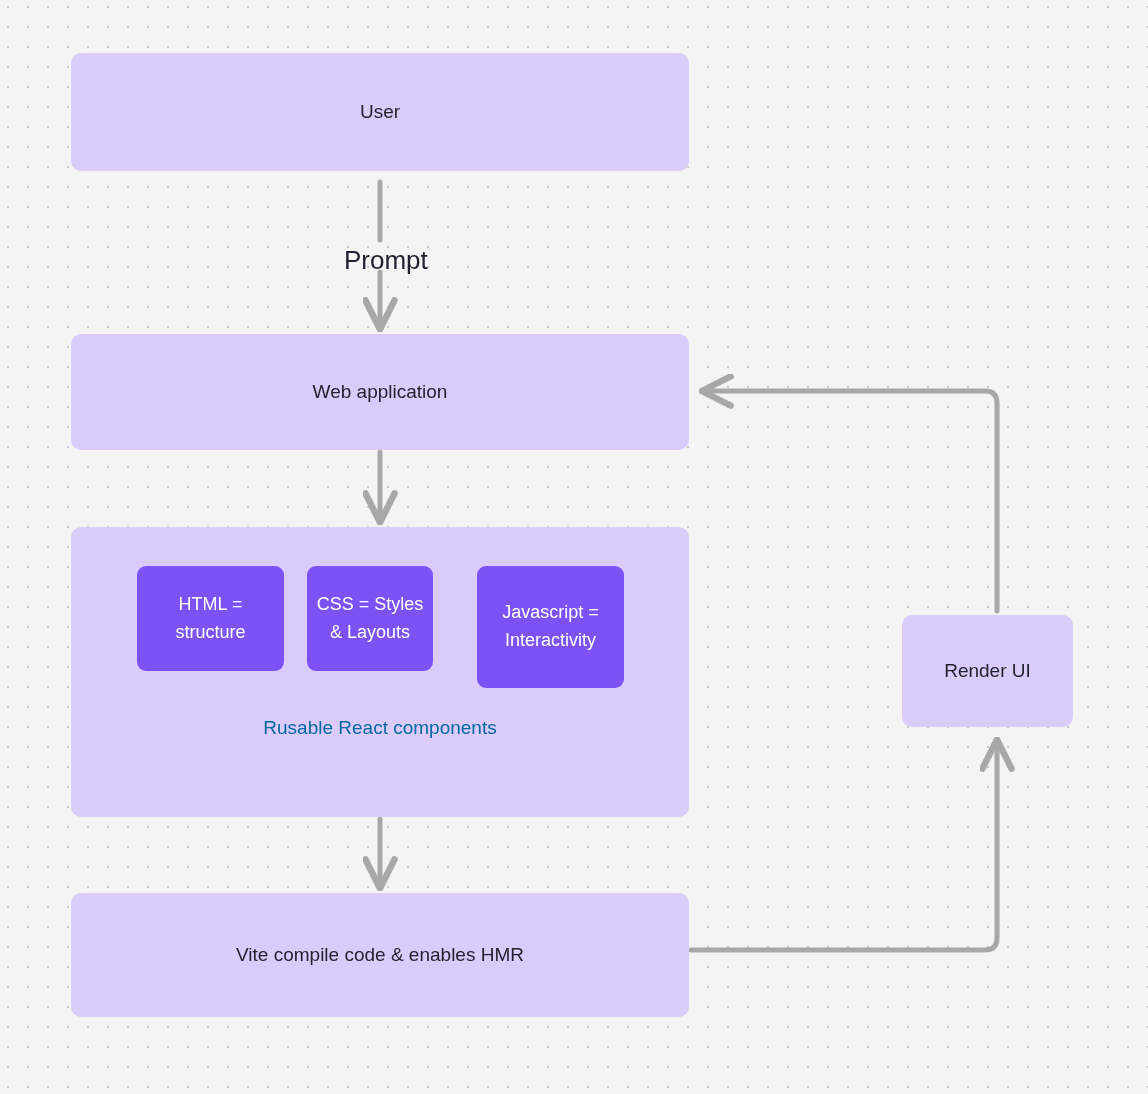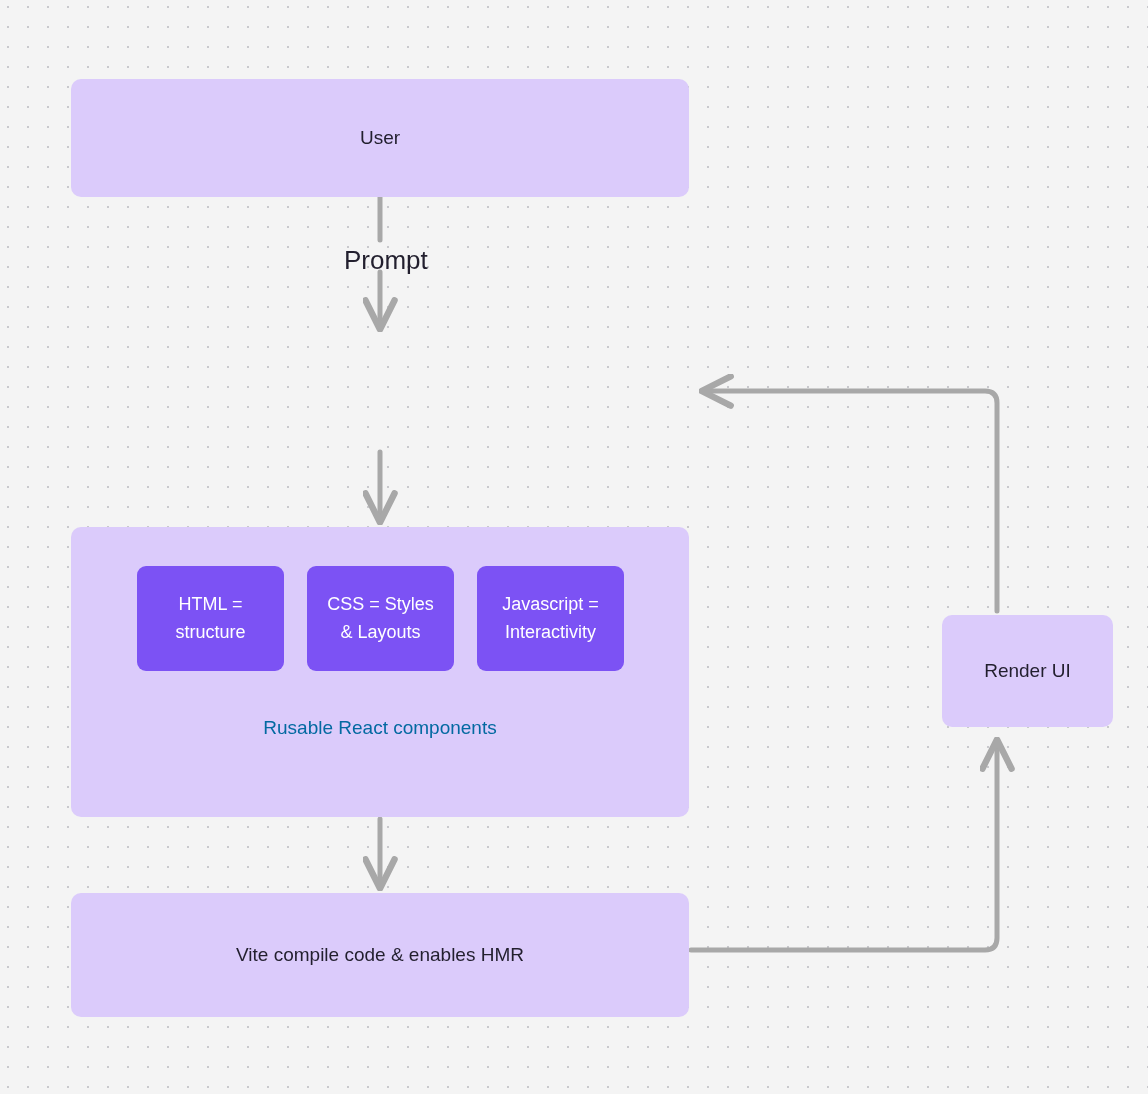--- a/index.html
+++ b/index.html
@@ -37,30 +37,30 @@
     line-height: 1.32;
   }
   .node-inner {
     background: #7c52f4;
     color: #ffffff;
     font-size: 18px;
     line-height: 1.55;
     border-radius: 9px;
   }
   
-  #node-user      { left: 71px;  top: 79px;  width: 618px; height: 118px; }
+  #node-user      { left: 71px;  top: 53px;  width: 618px; height: 118px; }
   #node-webapp    { left: 71px;  top: 334px; width: 618px; height: 116px; }
   #node-group     { left: 71px;  top: 527px; width: 618px; height: 290px;
                     display: block; }
   #node-vite      { left: 71px;  top: 893px; width: 618px; height: 124px; }
-  #node-render    { left: 902px; top: 615px; width: 171px; height: 112px; margin-left: 40px; }
+  #node-render    { left: 902px; top: 615px; width: 171px; height: 112px; }
 
   #node-html      { left: 66px;  top: 39px;  width: 147px; height: 105px; }
-  #node-css       { left: 236px; top: 39px;  width: 147px; height: 105px; justify-content: center; }
-  #node-js        { left: 406px; top: 39px;  width: 147px; height: 105px; }
+  #node-css       { left: 236px; top: 39px;  width: 126px; height: 105px; justify-content: center; }
+  #node-js        { left: 406px; top: 39px;  width: 147px; height: 122px; }
 
   .group-caption {
     position: absolute;
     left: 0;
     right: 0;
     top: 188px;
     text-align: center;
     color: #0369a1;
     font-size: 19px;
   }
@@ -104,20 +104,23 @@
 
     <path d="M 997 611 L 997 403 Q 997 391 985 391 L 703 391" fill="none" stroke="#a8a8a8" stroke-width="5" stroke-linecap="round" stroke-linejoin="round" marker-end="url(#arrowhead)"></path>
   </svg>
 
   <div class="node node-outer" id="node-user">
     <span>User</span>
   </div>
 
   <div class="edge-label" id="label-prompt">Prompt</div>
 
+  <div class="node node-outer" id="node-webapp">
+    <span>Web application</span>
+  </div>
 
   <div class="node node-outer" id="node-group">
     <div class="node node-inner" id="node-html">
       <span>
         <span>HTML =</span><br>
         <span>structure</span>
       </span>
     </div>
     <div class="node node-inner" id="node-css">
       <span>

